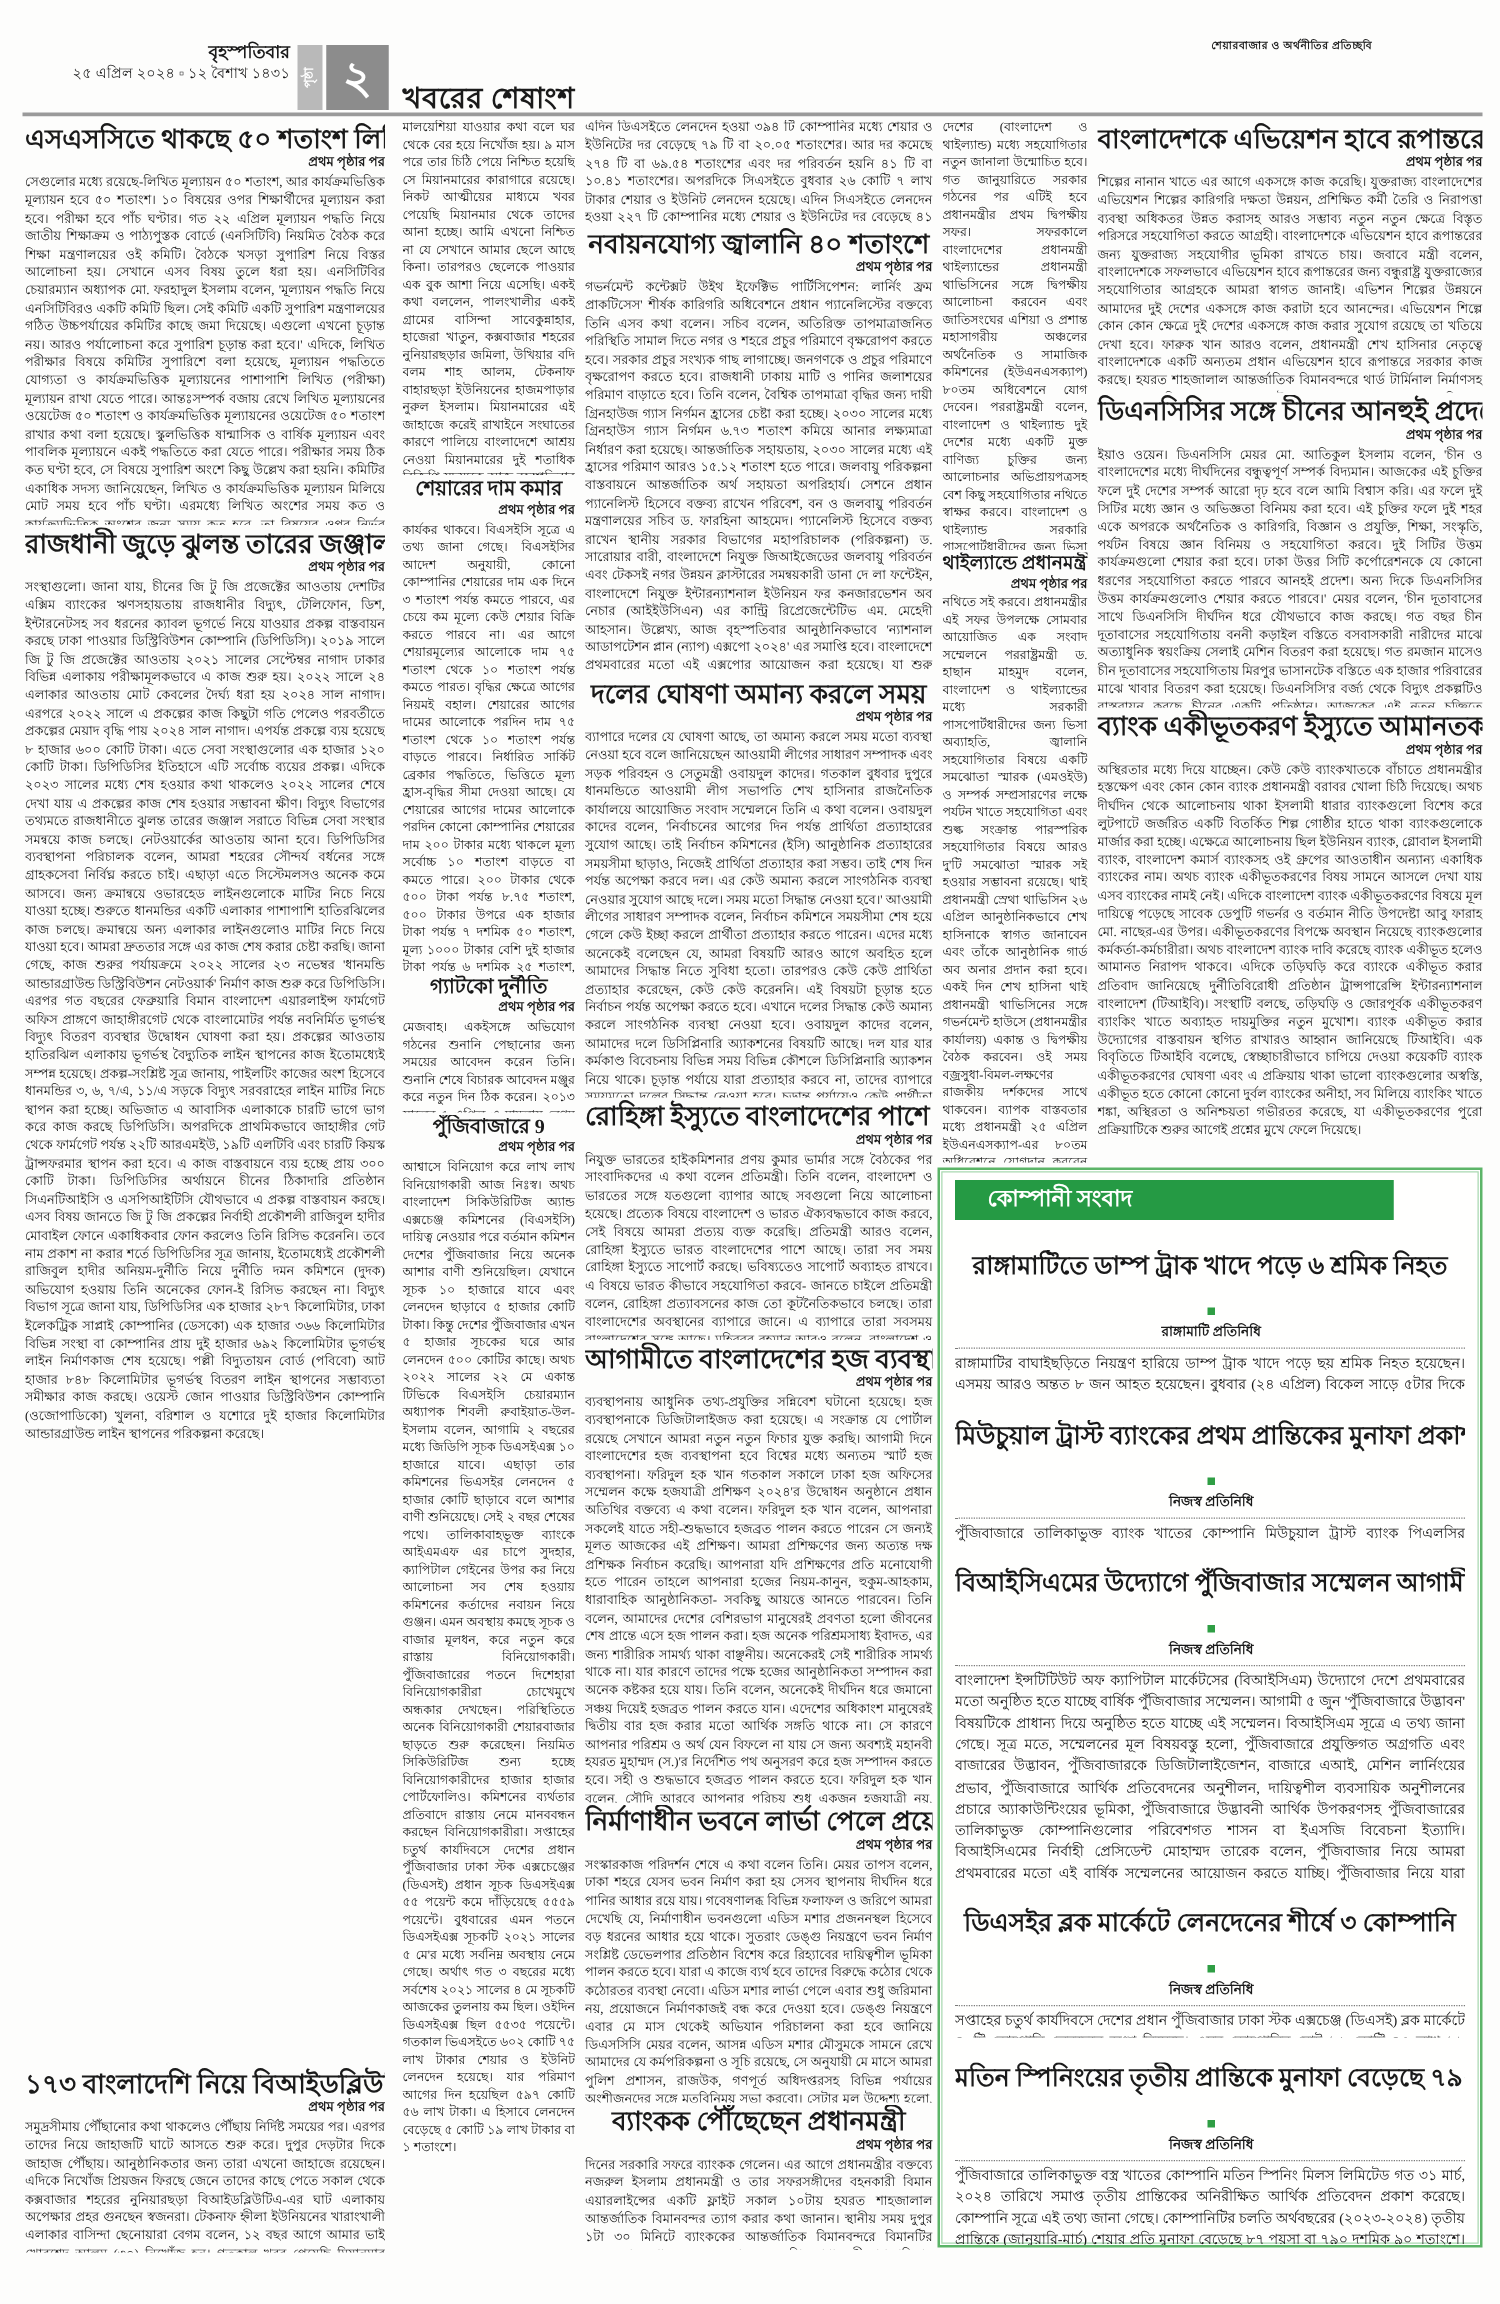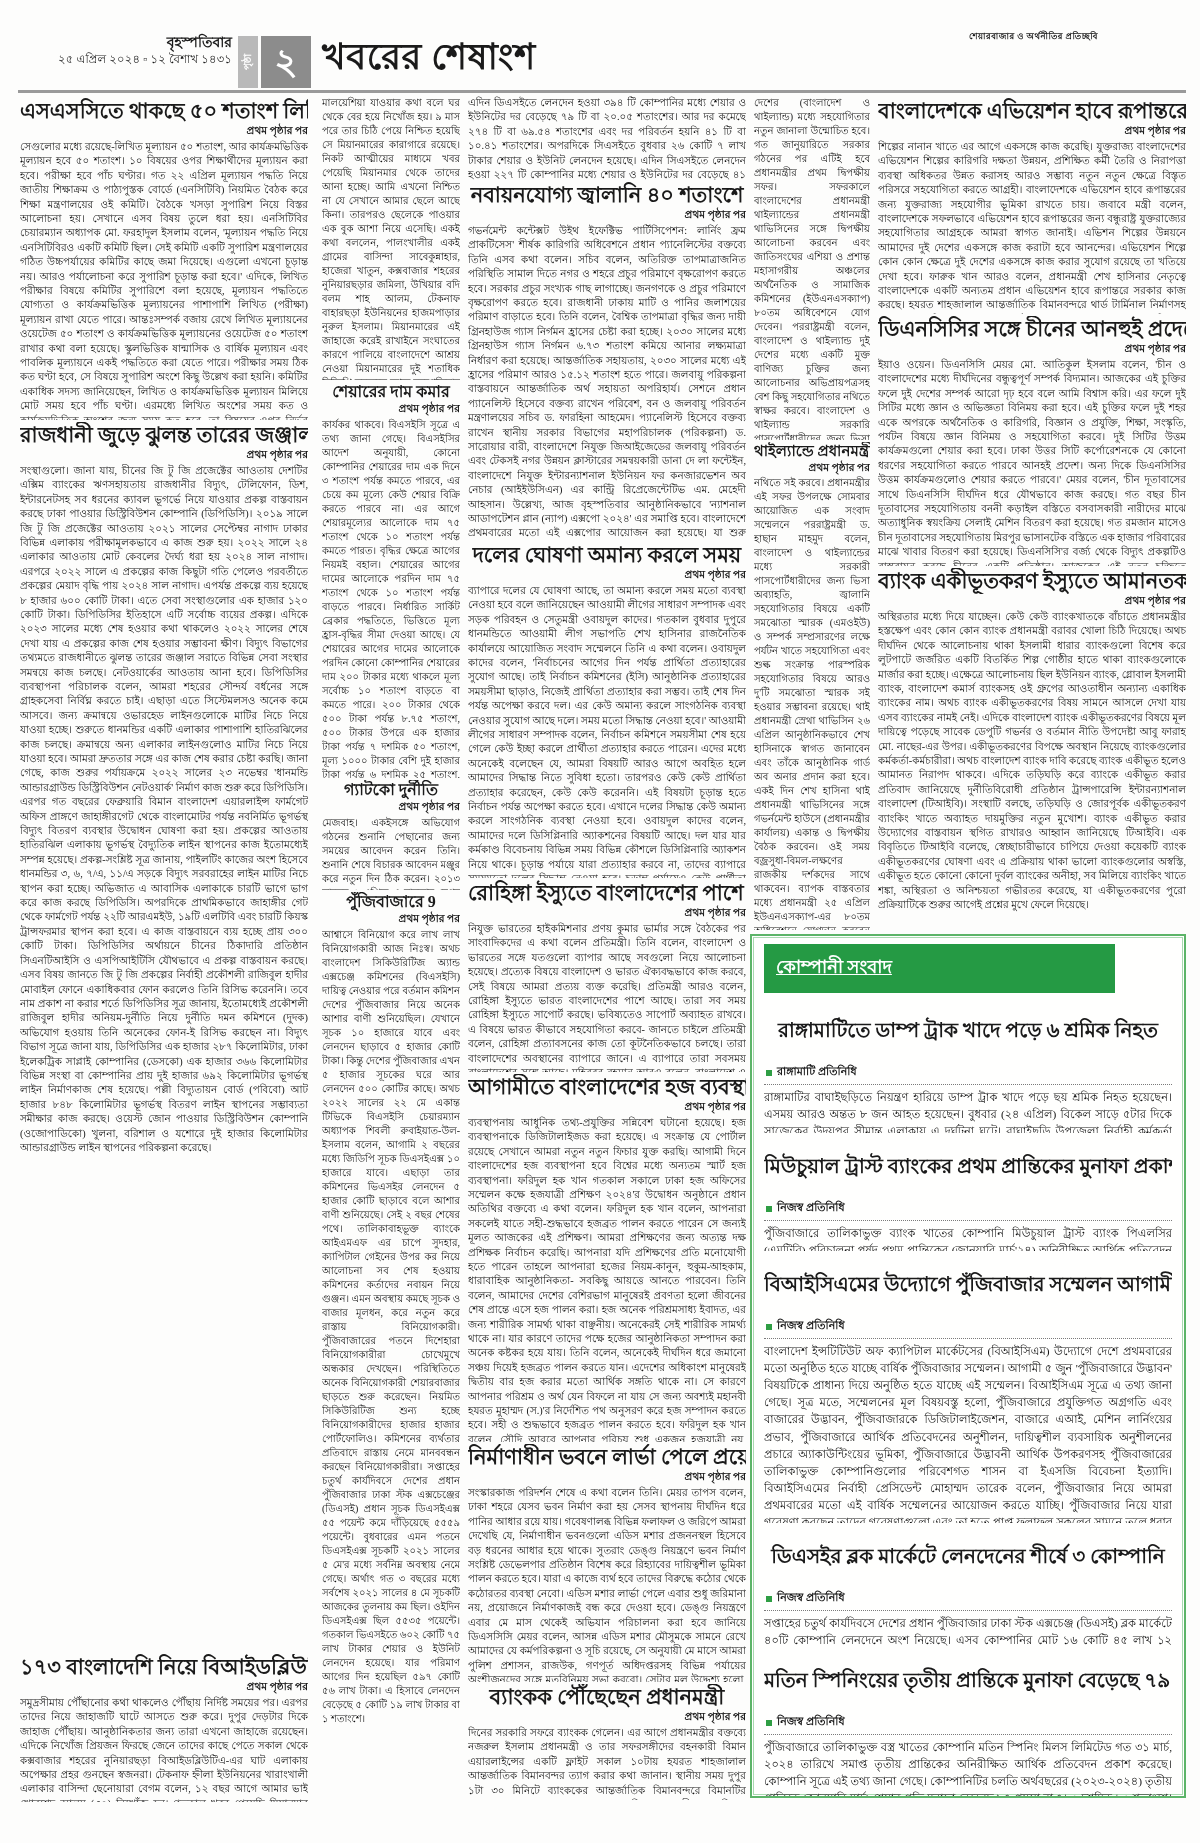--- a/index.html
+++ b/index.html
@@ -8,45 +8,45 @@
   
   .date-block{position:absolute;left:20px;top:34px;width:212px;text-align:right;line-height:1.25;}
   .date-day{font-weight:bold;font-size:14px;}
   .date-line{font-size:11.5px;letter-spacing:.2px;}
   .page-label-box{position:absolute;left:238px;top:36px;width:20px;height:52px;background:#b9b9b9;}
   .page-label-box span{position:absolute;left:50%;top:50%;transform:translate(-50%,-50%) rotate(-90deg);
         font-size:10px;font-weight:bold;color:#fff;white-space:nowrap;}
   .page-num-box{position:absolute;left:261px;top:36px;width:50px;height:52px;background:#8c8c8c;
         display:flex;align-items:center;justify-content:center;}
   .page-num-box span{font-size:36px;font-weight:bold;color:#fff;line-height:1;}
-  .section-title{position:absolute;left:322px;top:29px;font-size:36px;font-weight:bold;letter-spacing:.5px;}
+  .section-title{position:absolute;left:322px;top:60px;font-size:23px;font-weight:bold;letter-spacing:.5px;}
   .masthead{position:absolute;right:1px;top:30px;width:230px;text-align:left;}
   .masthead-tagline{font-size:8.5px;font-weight:bold;letter-spacing:.5px;}
   .masthead-title{font-size:40px;font-weight:bold;line-height:1.05;letter-spacing:-1px;}
   .header-rule{position:absolute;left:18px;right:14px;top:90px;height:3px;background:#9a9a9a;}
   
   .col{position:absolute;overflow:hidden;}
   article{display:block;overflow:hidden;}
   .hl{font-weight:bold;text-align:center;white-space:nowrap;overflow:hidden;line-height:1.25;margin:2px 0 0 0;}
   .hl-xl{font-size:21px;}
   .hl-md{font-size:16px;}
   .hl-sm{font-size:15px;}
   .cont{font-size:10.5px;font-weight:bold;text-align:right;line-height:1.3;margin-bottom:2px;}
   .body{font-size:10.3px;line-height:1.40;text-align:justify;text-justify:inter-word;
         word-break:break-word;color:#141414;}
   .body-b{font-size:10.0px;}
   
   .company-box{position:absolute;left:750px;top:934px;width:436px;height:864px;
         border:2px solid #5cb468;box-shadow:inset 0 0 0 1px #fff, inset 0 0 0 2px #a9d8b0;
         background:#fffffe;padding:8px 12px;box-sizing:border-box;overflow:hidden;}
-  .company-bar{width:86%;height:49px;background:#259a44;color:#fff;font-weight:bold;font-size:18px;
-        display:flex;align-items:center;padding-left:12px;box-sizing:border-box;margin-bottom:4px;text-decoration:underline;}
+  .company-bar{width:86%;height:32px;background:#259a44;color:#fff;font-weight:bold;font-size:18px;
+        display:flex;align-items:center;padding-left:26px;box-sizing:border-box;margin-bottom:4px;}
   .box-article{overflow:hidden;}
   .box-hl{font-weight:bold;font-size:20px;text-align:center;white-space:nowrap;overflow:hidden;line-height:1.3;}
-  .byline{font-size:11px;font-weight:bold;display:flex;align-items:center;gap:5px;margin:2px 0 1px 2px;}
+  .byline{font-size:11px;font-weight:bold;display:flex;align-items:center;gap:5px;margin:2px 0 1px 2px;flex-direction:column;}
   .byline .sq{width:6px;height:6px;background:#2f9e44;display:inline-block;flex:0 0 auto;}
   .dotline{border-bottom:1.5px dotted #7a7a7a;margin:2px 0 4px 0;}
   .box-body{font-size:11.4px;line-height:1.5;text-align:justify;color:#141414;}
 </style>
 </head>
 <body>
 
 <div id="page">
 
   <header>

